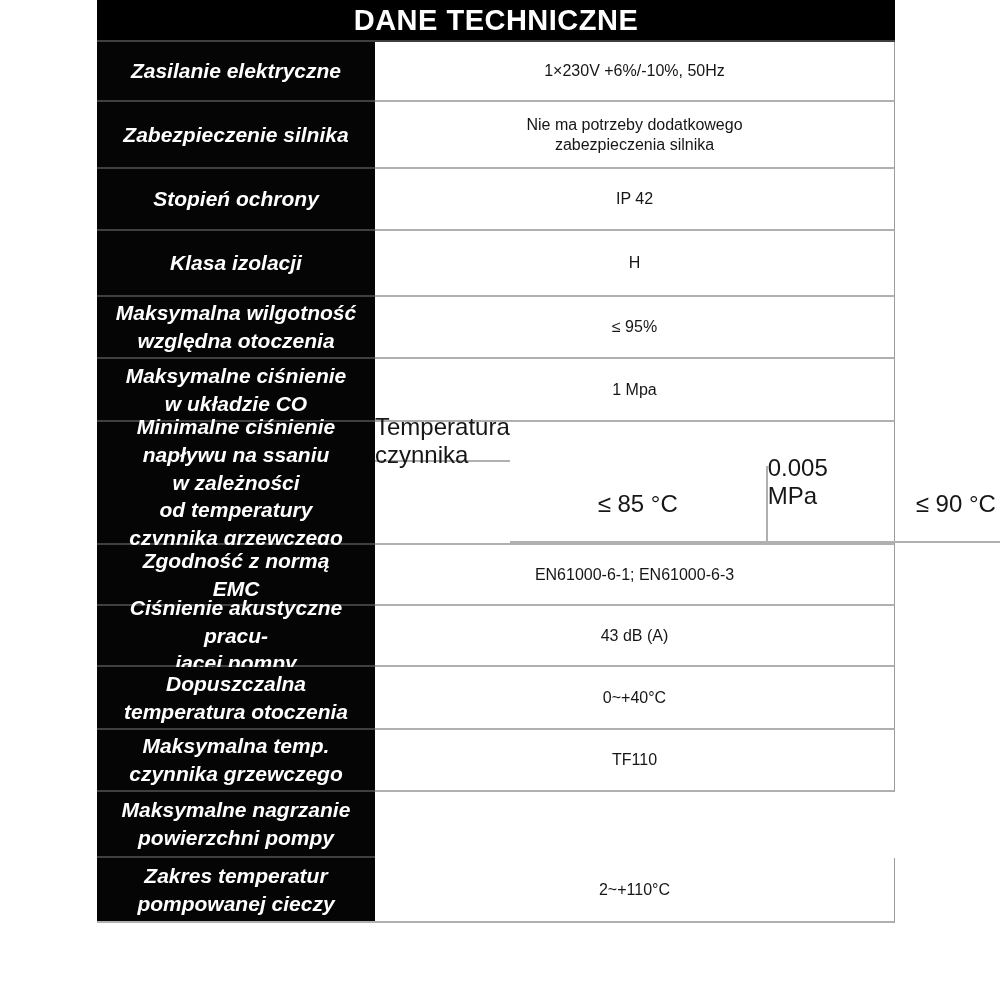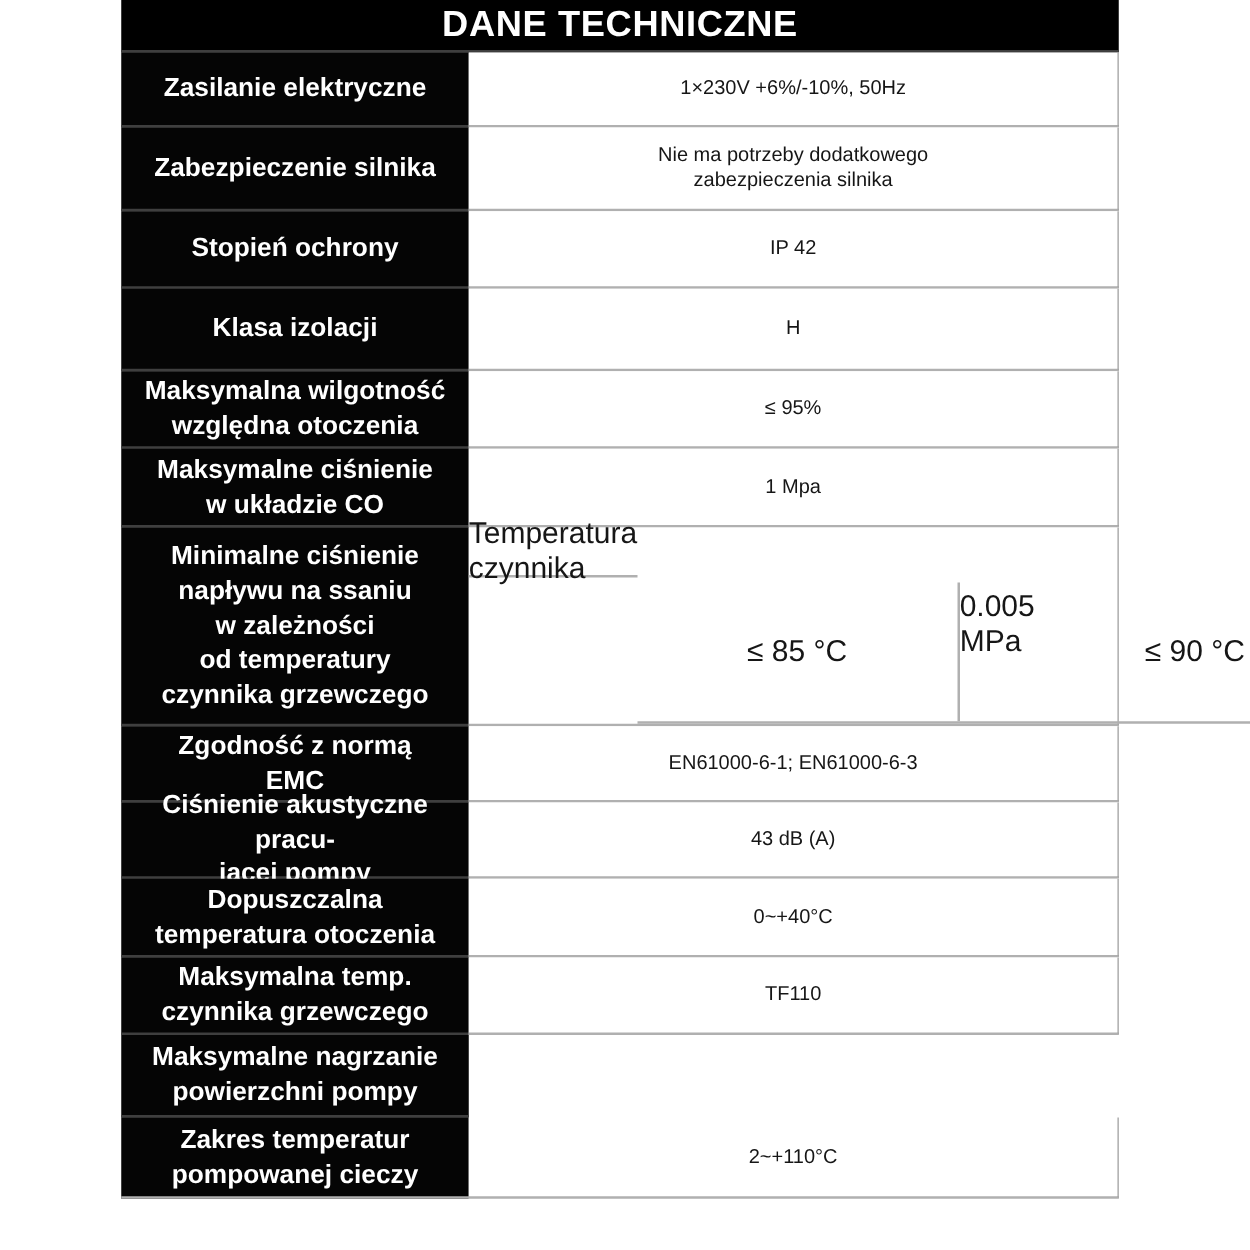--- a/index.html
+++ b/index.html
@@ -27,20 +27,21 @@
     font-size: 29px;
     letter-spacing: 0.5px;
     border-bottom: 2px solid #3f3f3f;
     box-sizing: border-box;
   }
   .row { display: flex; }
   .cell-label {
     width: 278px;
     background: #050505;
     color: #ffffff;
+    font-style: italic;
     font-weight: bold;
     font-size: 21px;
     line-height: 1.32;
     display: flex;
     align-items: center;
     justify-content: center;
     text-align: center;
     white-space: pre-line;
     border-bottom: 2px solid #3f3f3f;
     box-sizing: border-box;
@@ -142,21 +143,21 @@
 względna otoczenia</div>
     <div class="cell-value">≤ 95%</div>
   </div>
 
   <div class="row" style="height:63px">
     <div class="cell-label">Maksymalne ciśnienie
 w układzie CO</div>
     <div class="cell-value">1 Mpa</div>
   </div>
 
-  <div class="row" style="height:159px">
+  <div class="row" style="height:123px">
     <div class="cell-label">Minimalne ciśnienie
 napływu na ssaniu
 w zależności
 od temperatury
 czynnika grzewczego</div>
     <div class="cell-sub">
       <div class="sub-header">Temperatura czynnika</div>
       <div class="sub-row">
         <div class="sub-temp">≤ 85 °C</div>
         <div class="sub-pressure">0.005 MPa</div>

